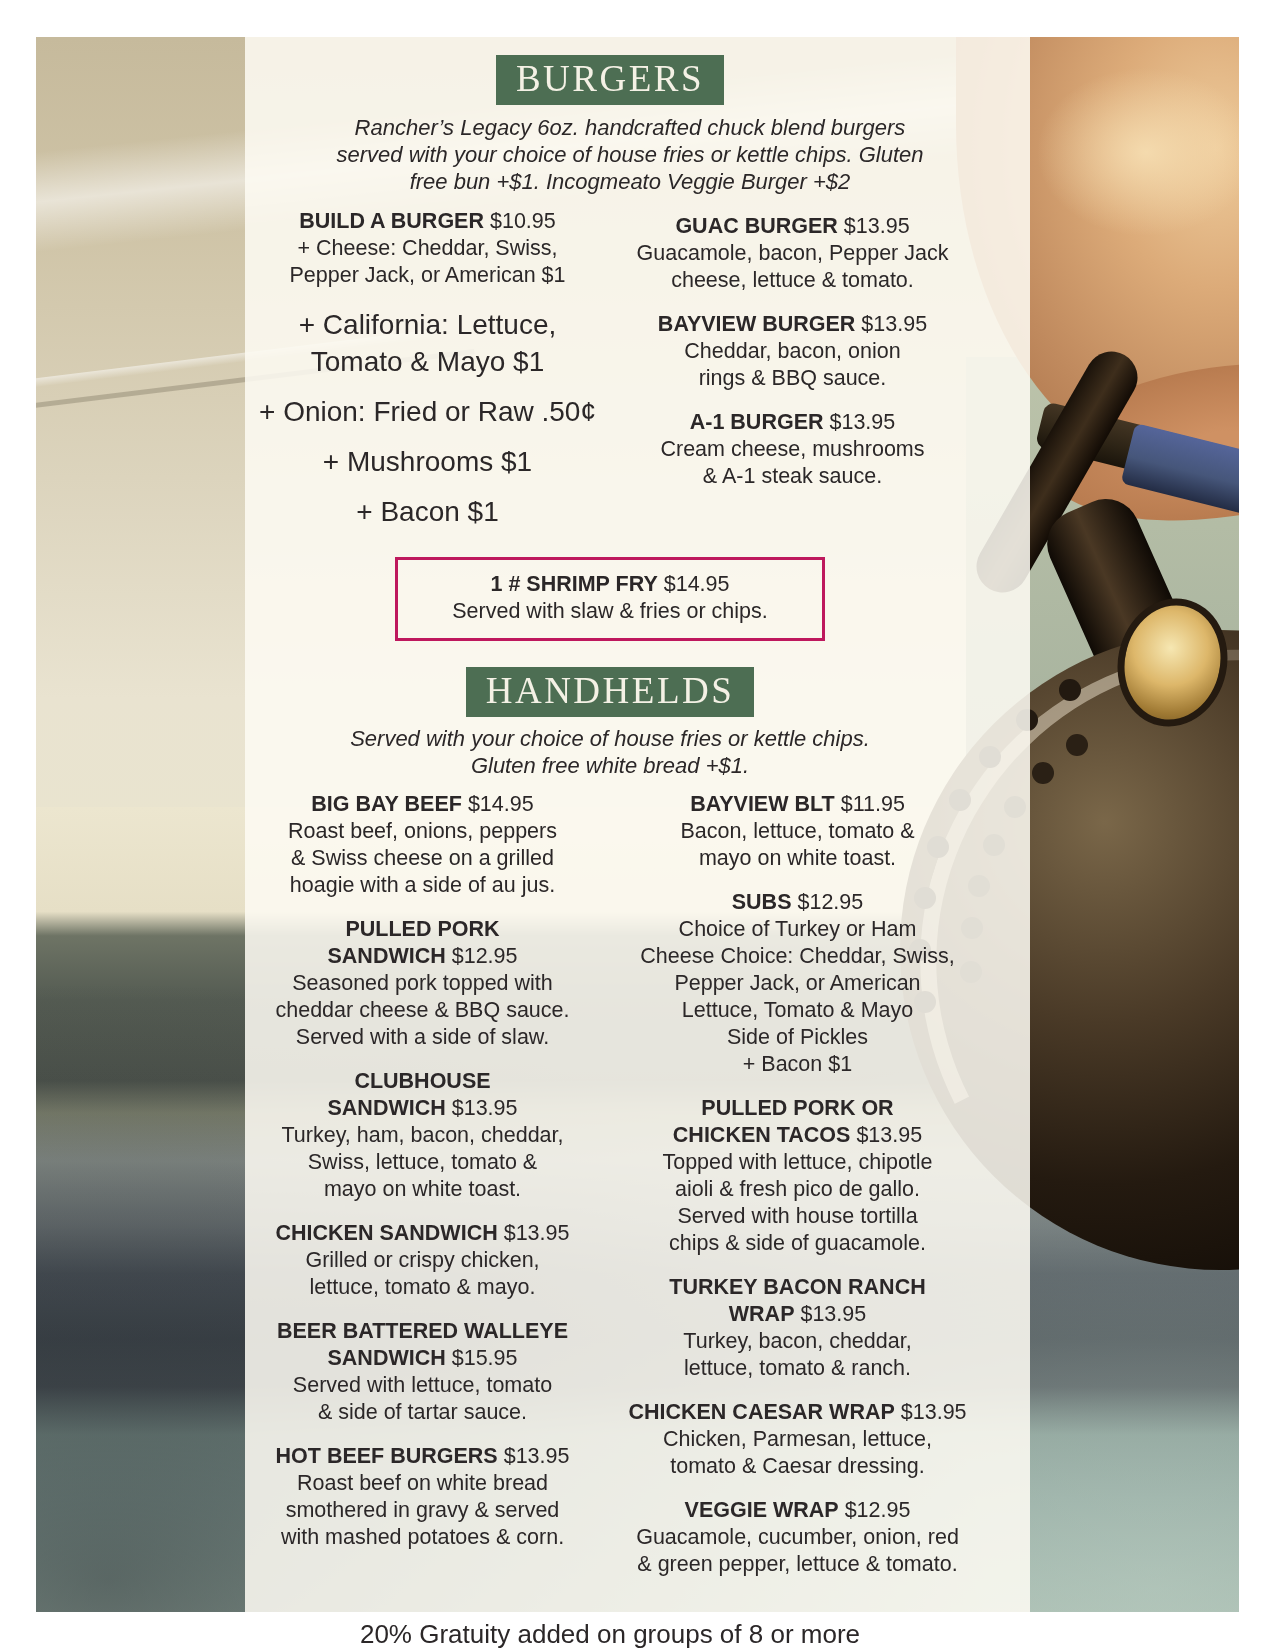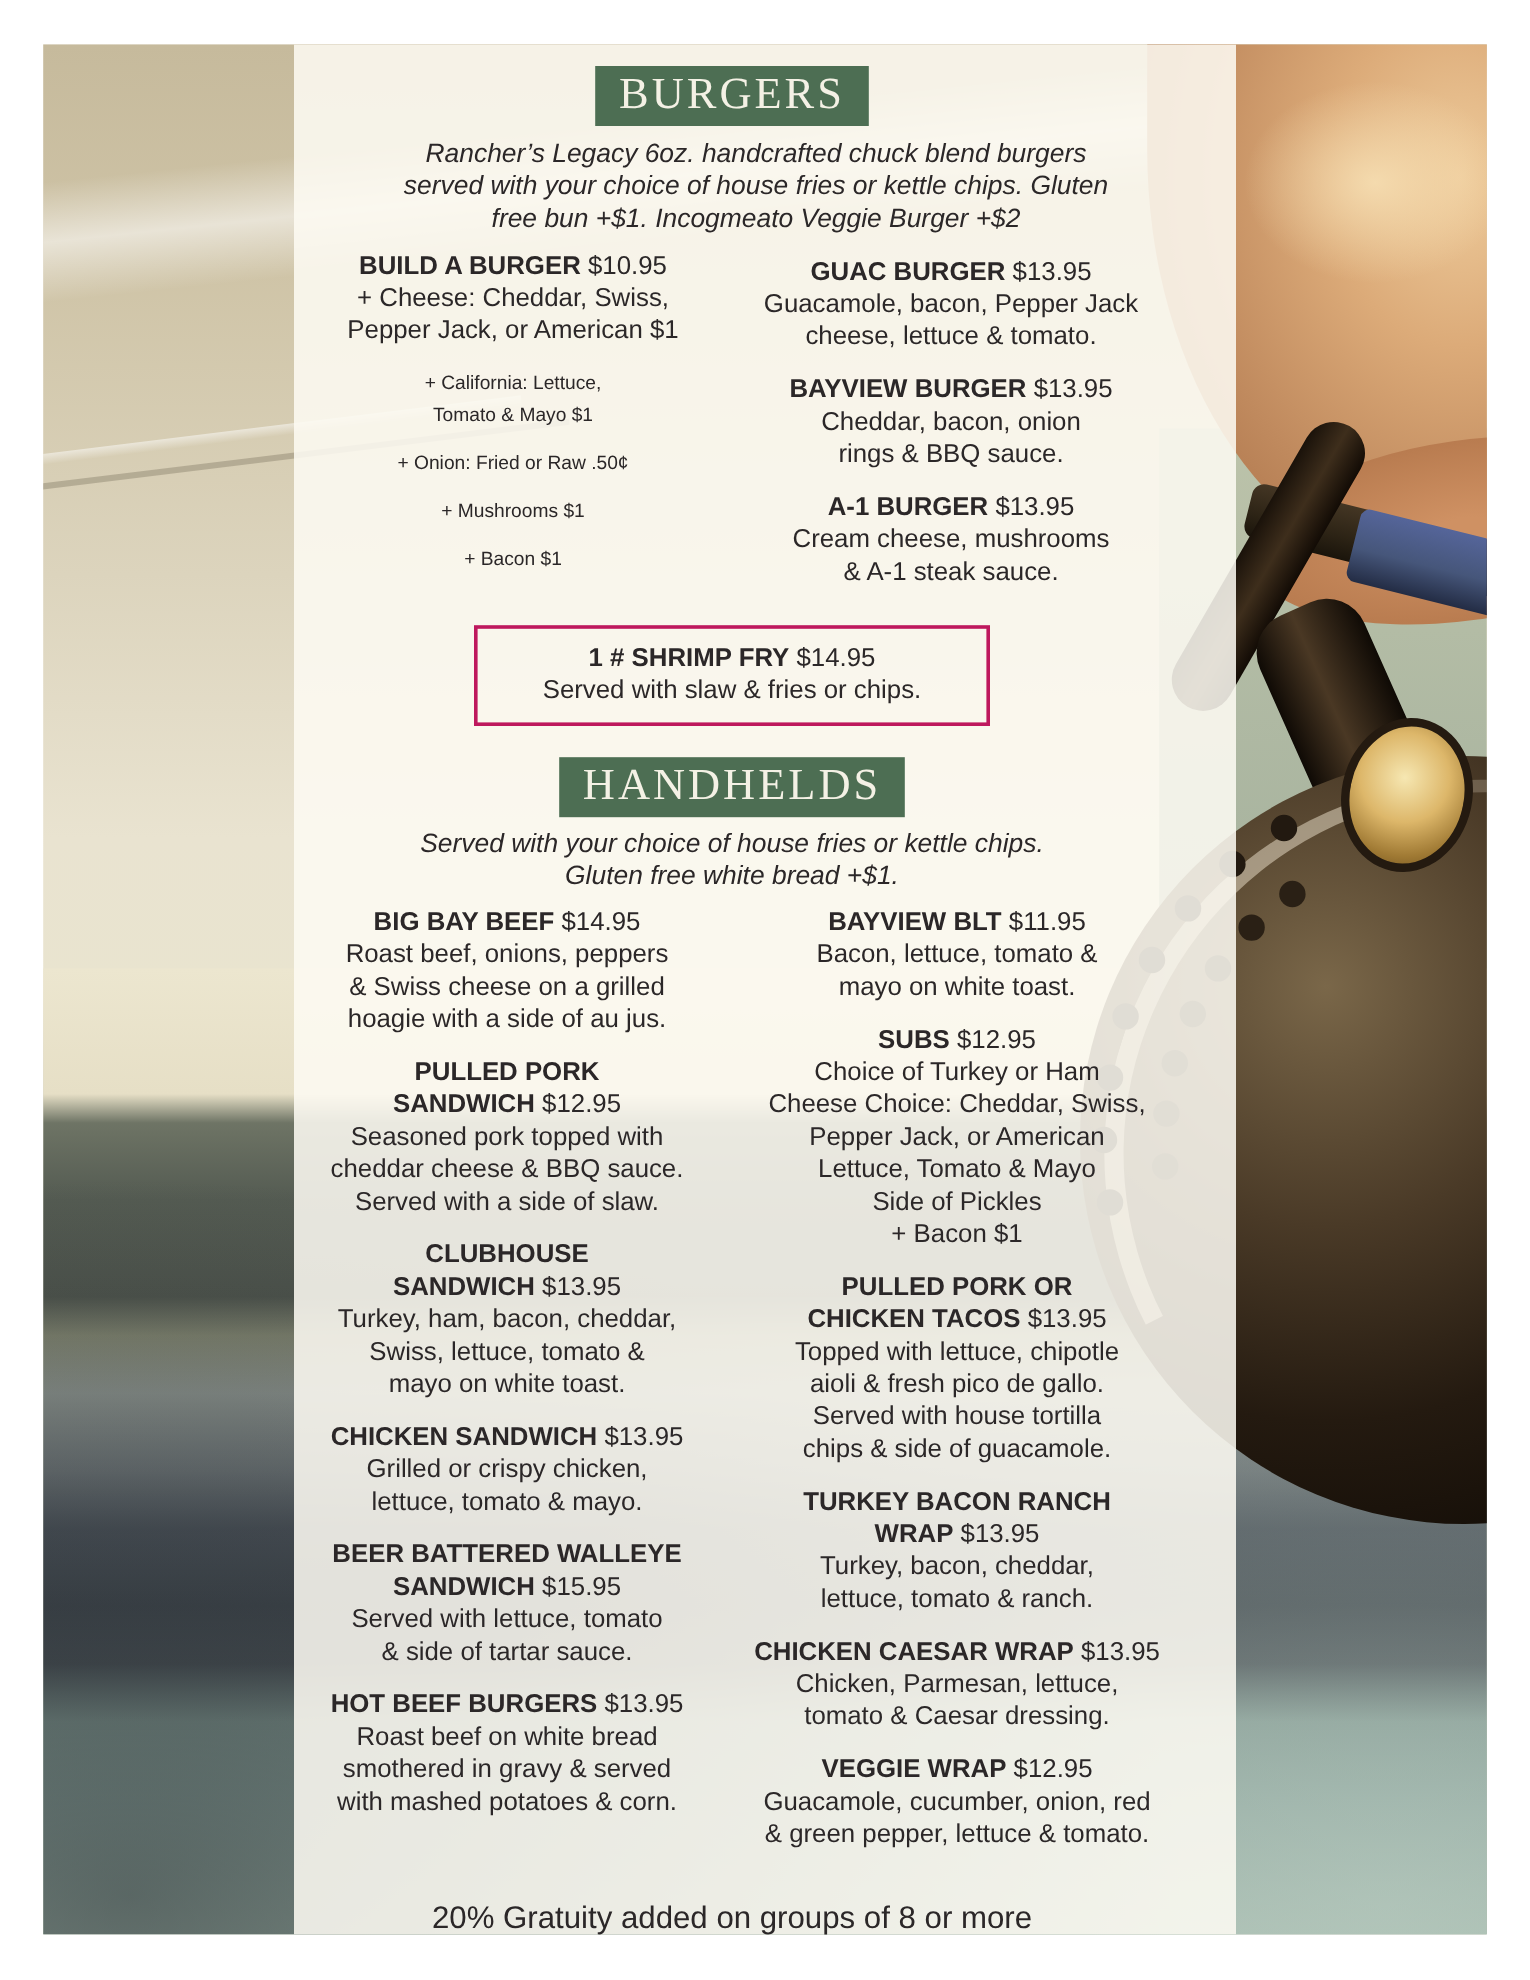--- a/index.html
+++ b/index.html
@@ -69,21 +69,21 @@
   .hdr{display:inline-block;background:#4d6e53;color:#f4f1e5;
        font-family:"Liberation Serif","DejaVu Serif",serif;font-size:37px;line-height:1;
        letter-spacing:2.5px;padding:5px 20px 8px;}
   .intro{font-style:italic;font-size:22px;line-height:27px;white-space:pre-line;margin:0;}
   .m-intro1{margin-top:9px;padding-left:40px;}
   .cols{display:flex;text-align:center;}
   .col{width:50%;}
   .mi{margin:0 0 17px;font-size:21.5px;line-height:27px;}
   .name{font-weight:700;}
   .pre{white-space:pre-line;}
-  .opt{margin:0 0 13px;font-size:16px;line-height:27px;white-space:pre-line;}
+  .opt{margin:0 0 13px;font-size:28px;line-height:37px;white-space:pre-line;}
   .shrimpbox{width:412px;margin:14px auto 0;border:3px solid #be185d;padding:11px 6px 13px;
              font-size:21.5px;line-height:27px;}
   .footer{font-size:26px;margin-top:24px;}
   .b-hdr{margin-top:18px;}
   .b-cols{margin-top:13px;}
   .rpad{padding-top:5px;}
   .h-hdr{margin-top:26px;}
   .m-intro2{margin-top:8px;}
   .h-cols{margin-top:12px;gap:20px;}
 </style>

